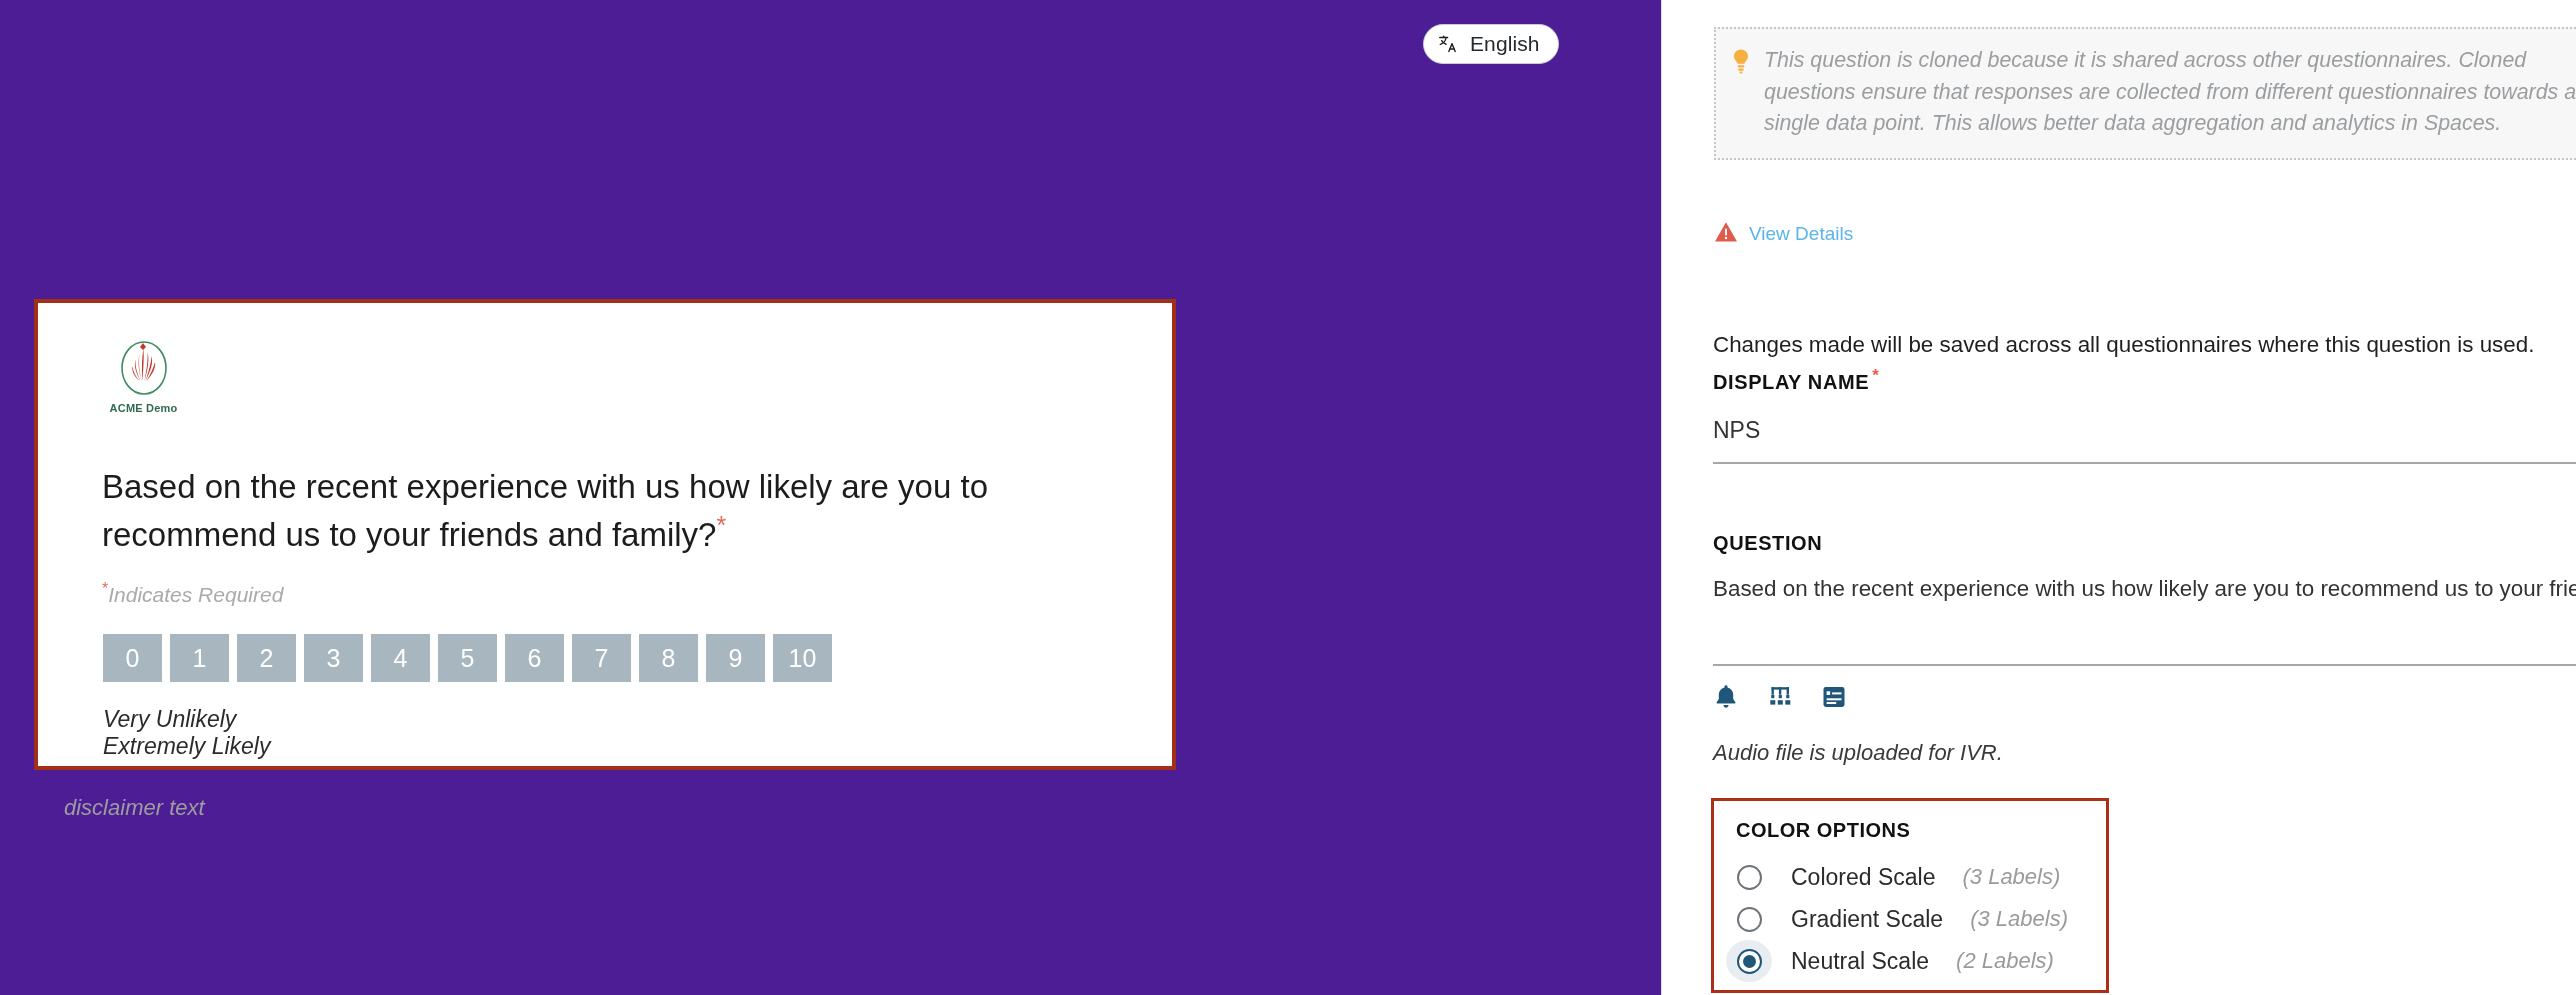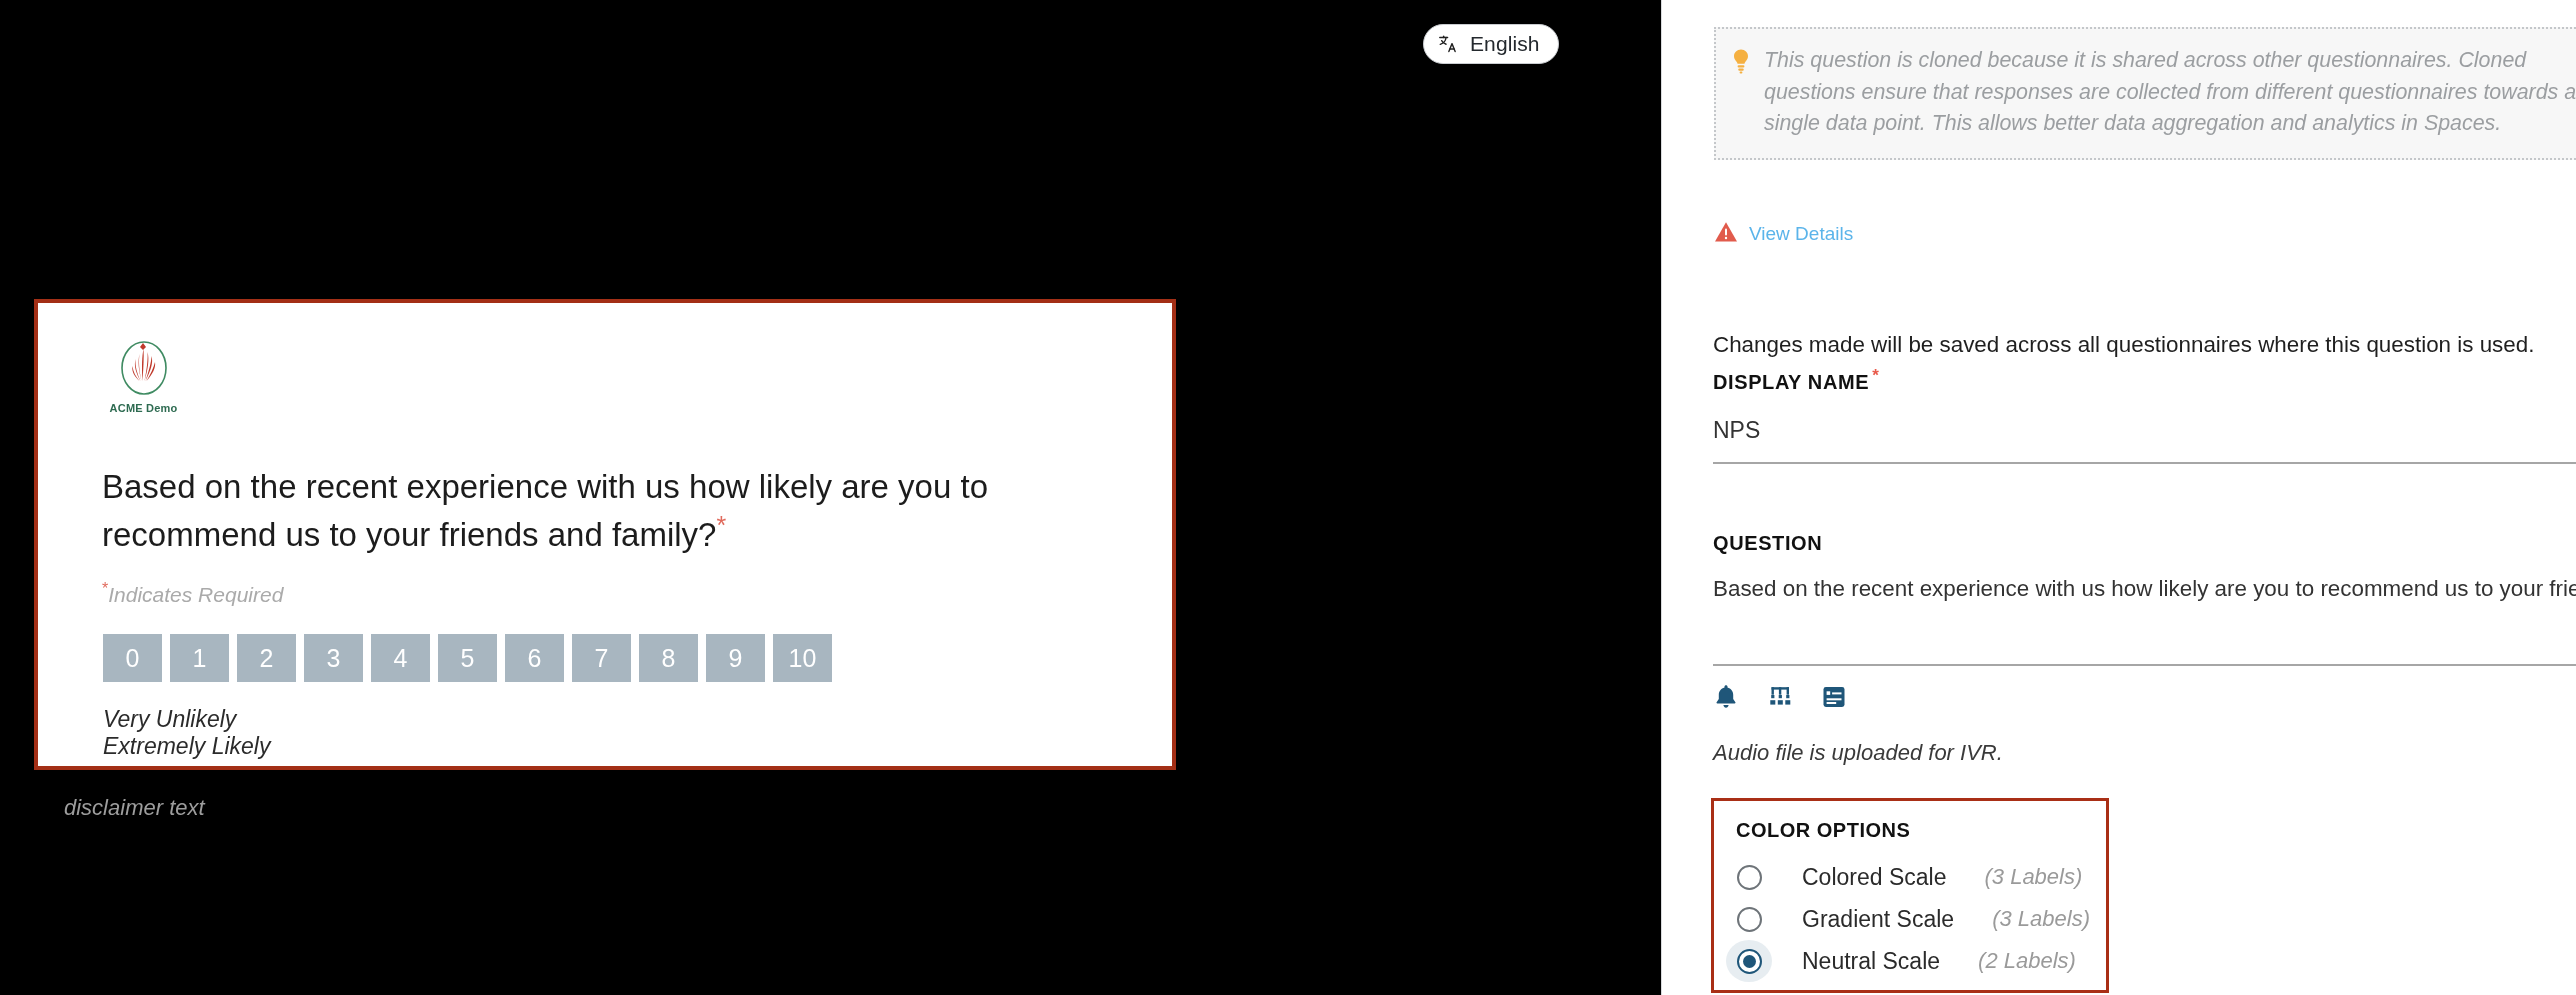--- a/index.html
+++ b/index.html
@@ -15,21 +15,21 @@
     width: 2576px;
     height: 996px;
     display: flex;
   }
 
   
   .left-pane {
     position: relative;
     width: 1662px;
     height: 996px;
-    background: #000000;
+    background: #4c1d95;
     flex: 0 0 1662px;
   }
   .lang-pill {
     position: absolute;
     top: 24px;
     left: 1423px;
     height: 40px;
     padding: 0 18px 0 14px;
     border: 1.5px solid #c9ccd0;
     border-radius: 22px;
@@ -245,21 +245,21 @@
     height: 195px;
     border: 3px solid #a92f16;
     background: #fff;
     padding: 18px 0 0 22px;
   }
   .co-title {
     font-size: 20px; font-weight: 700; color: #111; letter-spacing: 0.5px;
     margin-bottom: 14px;
   }
   .radio-row {
-    display: flex; align-items: center; gap: 30px;
+    display: flex; align-items: center; gap: 19px;
     height: 42px;
     cursor: pointer;
   }
   .radio {
     width: 25px; height: 25px;
     border: 2.5px solid #6e7479;
     border-radius: 50%;
     background: #fff;
     flex: 0 0 25px;
     position: relative;

